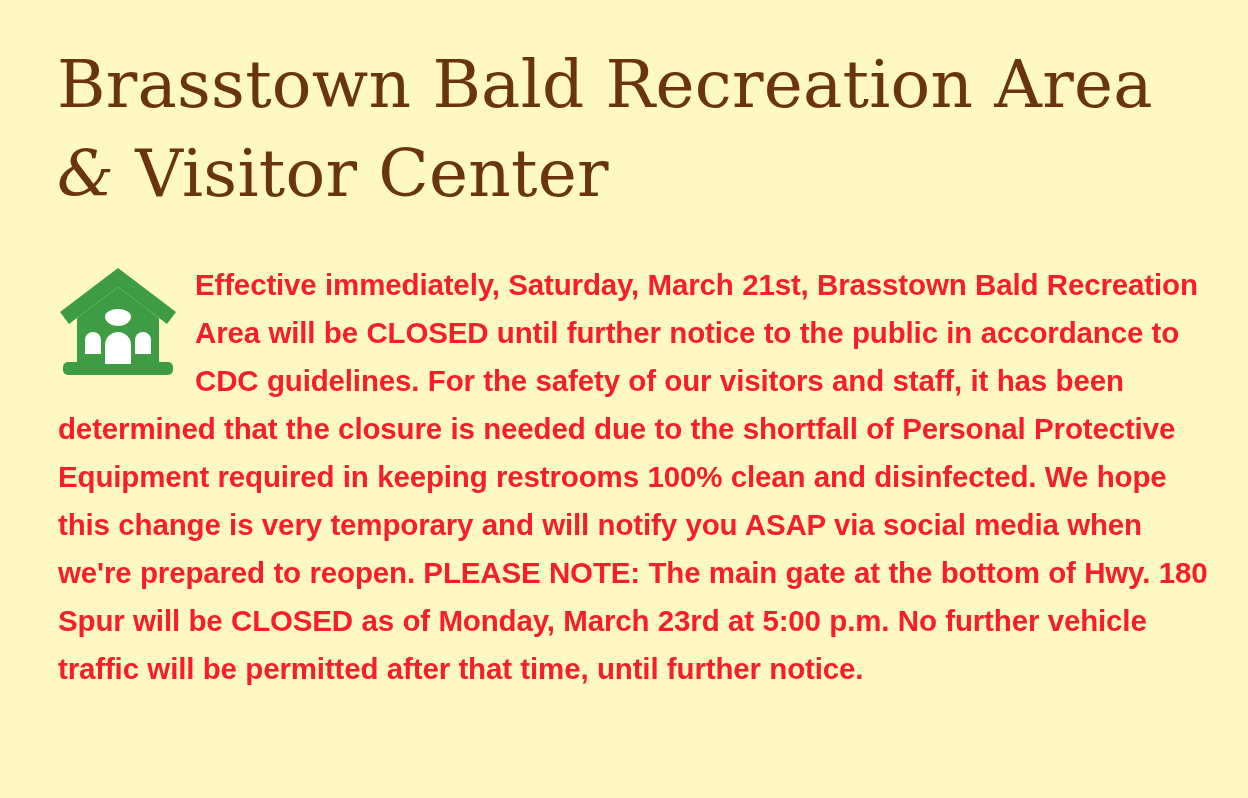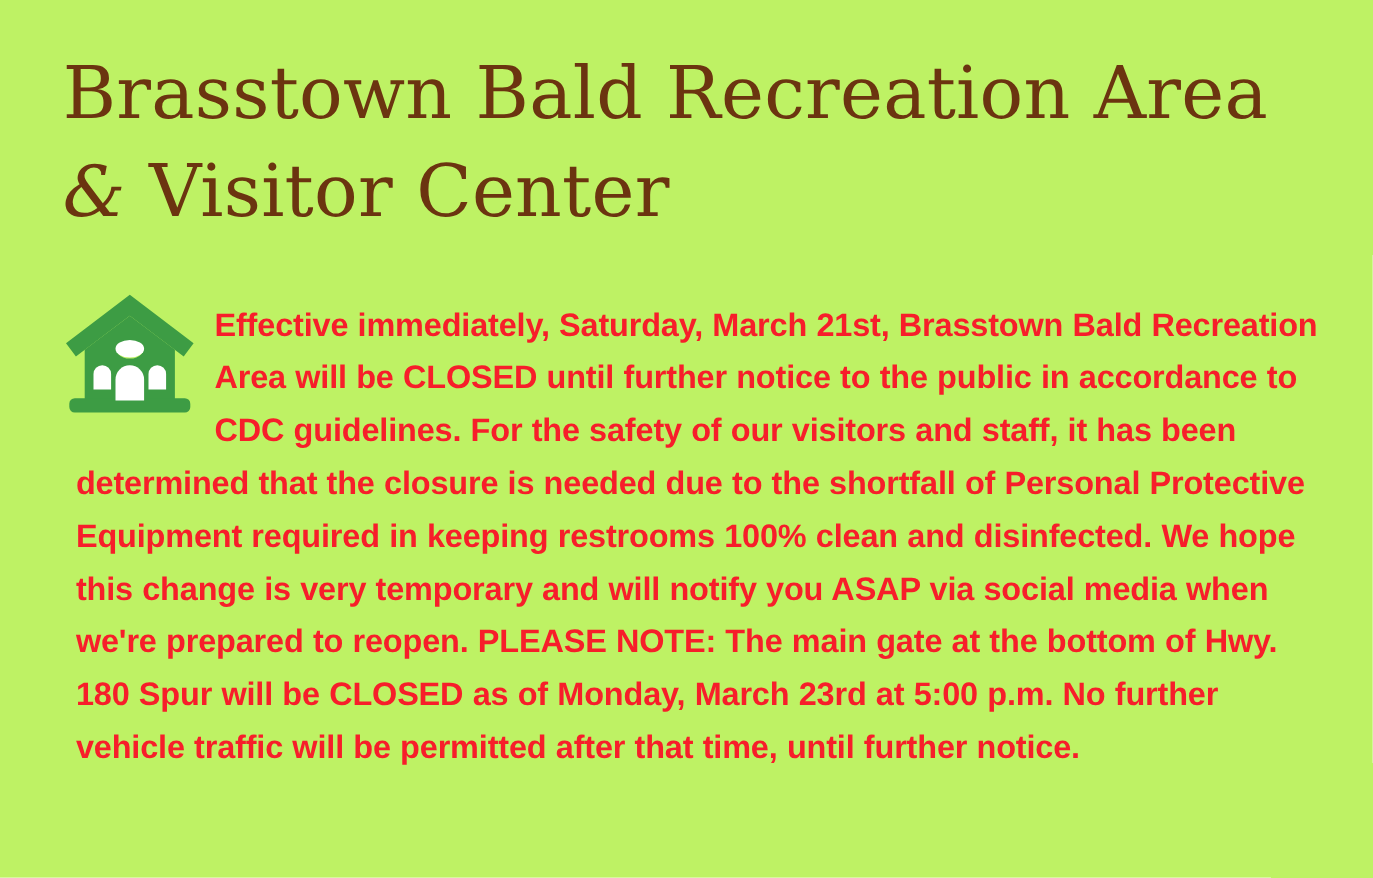--- a/index.html
+++ b/index.html
@@ -11,21 +11,21 @@
   body {
     width: 1248px;
     height: 798px;
     overflow: hidden;
     font-family: "Liberation Sans", sans-serif;
   }
   .page {
     position: relative;
     width: 1248px;
     height: 798px;
-    background: #bef264;
+    background: #fef9c3;
     box-sizing: border-box;
     padding: 0;
   }
   .page-title {
     margin: 0;
     padding: 40px 60px 0 57px;
     font-family: "DejaVu Serif", "Liberation Serif", serif;
     font-weight: 400;
     font-size: 66px;
     line-height: 1.35;
@@ -50,21 +50,21 @@
     margin: 6px 8px 4px 0;
     shape-outside: margin-box;
     display: block;
   }
   .notice-icon svg {
     display: block;
     width: 122px;
     height: 112px;
   }
   .notice-text {
-    margin: 12px;
+    margin: 1px;
     font-family: "Liberation Sans", sans-serif;
     font-weight: bold;
     font-size: 29.5px;
     line-height: 48px;
     color: #f71e2a;
     text-align: left;
     letter-spacing: -0.15px;
     word-spacing: 0.4px;
   }
   .clear { clear: both; }

